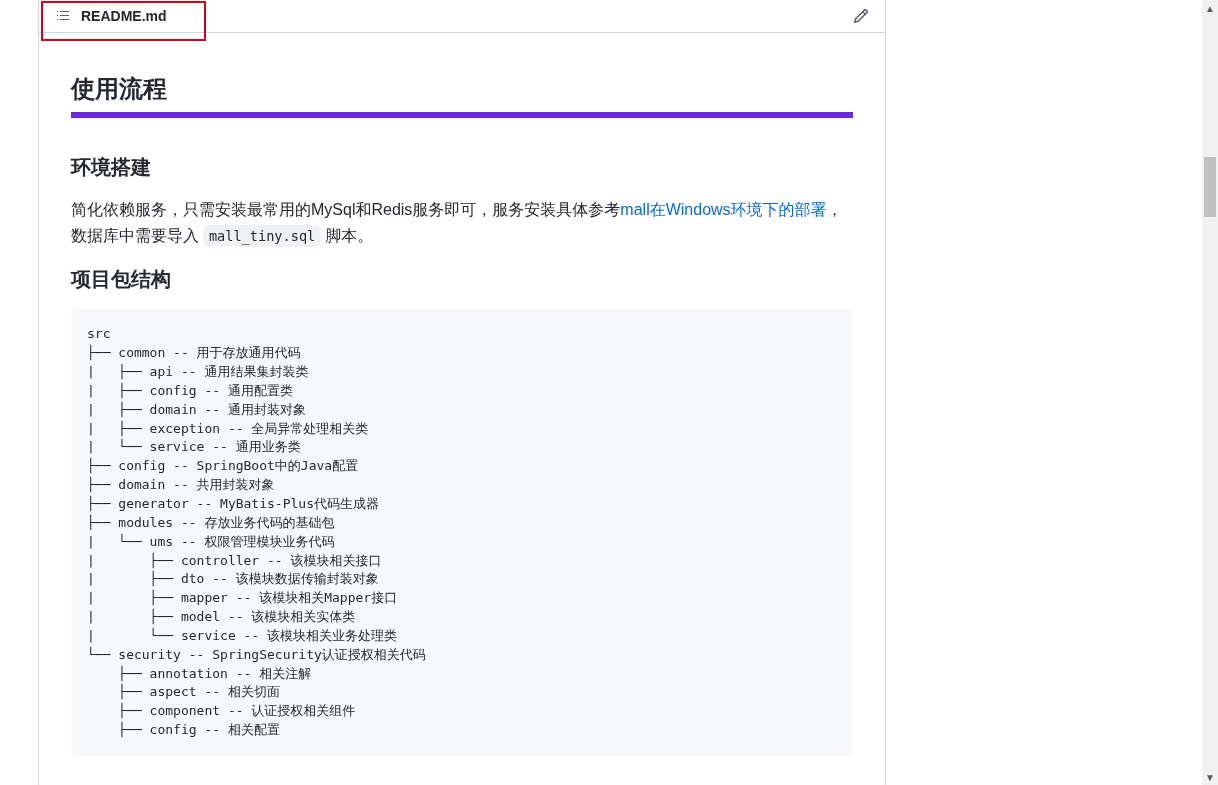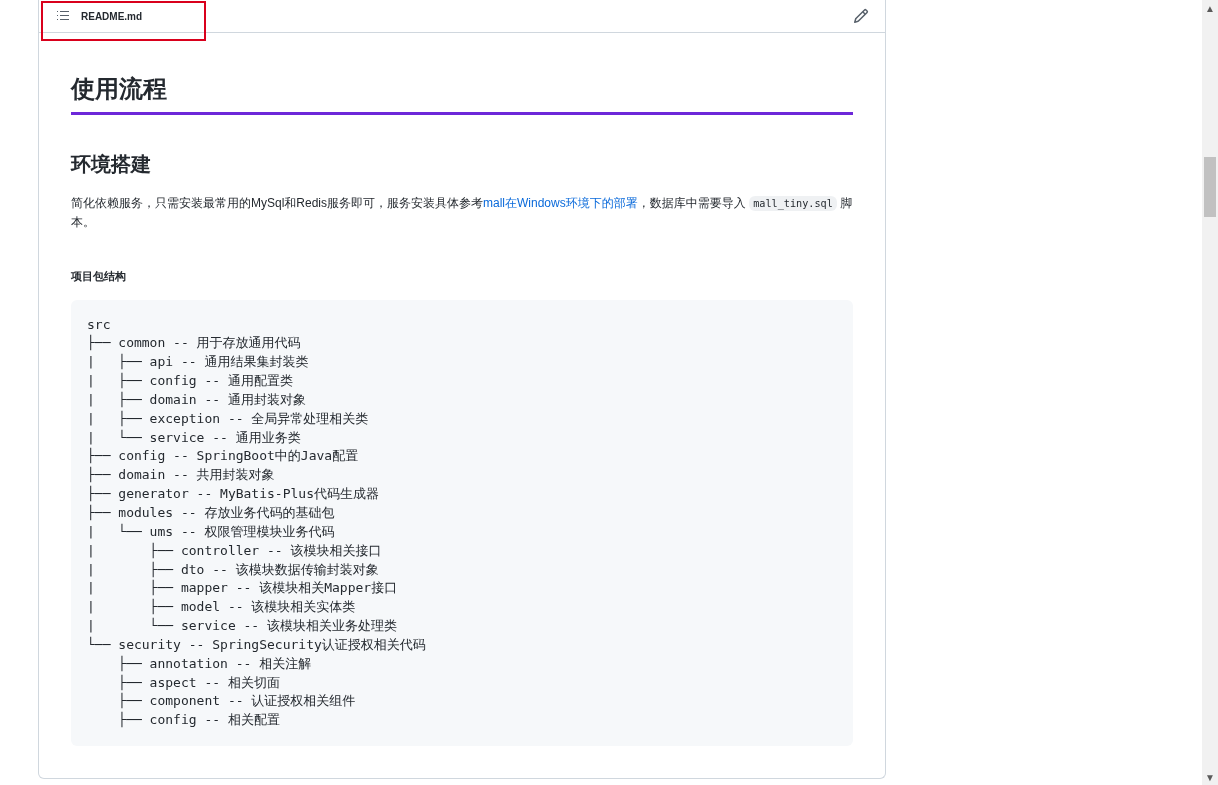--- a/index.html
+++ b/index.html
@@ -37,21 +37,21 @@
       gap: 10px;
     }
     .toc-icon {
       display: inline-flex;
       width: 16px;
       height: 16px;
       color: #57606a;
     }
     .filename {
       font-weight: 600;
-      font-size: 10px;
+      font-size: 14px;
       color: #24292f;
     }
     .edit-icon {
       display: inline-flex;
       width: 16px;
       height: 16px;
       color: #57606a;
       cursor: pointer;
     }
     .highlight-box {
@@ -66,36 +66,36 @@
     }
     .readme-body {
       padding: 16px 32px 32px 32px;
     }
     h2 {
       font-size: 24px;
       font-weight: 600;
       margin-top: 24px;
       margin-bottom: 8px;
       padding-bottom: 0.3em;
-      border-bottom: 3px solid #6d28d9;
+      border-bottom: 6px solid #6d28d9;
     }
     h3 {
       font-size: 20px;
       font-weight: 600;
       margin-top: 36px;
       margin-bottom: 16px;
     }
     h4 {
-      font-size: 11px;
-      font-weight: 600;
-      margin-top: 36px;
+      font-size: 20px;
+      font-weight: 600;
+      margin-top: 18px;
       margin-bottom: 16px;
     }
     p {
-      font-size: 12px;
+      font-size: 16px;
       line-height: 1.6;
       margin-bottom: 16px;
       color: #24292f;
     }
     .link {
       color: #0969da;
       text-decoration: none;
     }
     code.inline {
       background-color: rgba(175,184,193,0.2);

